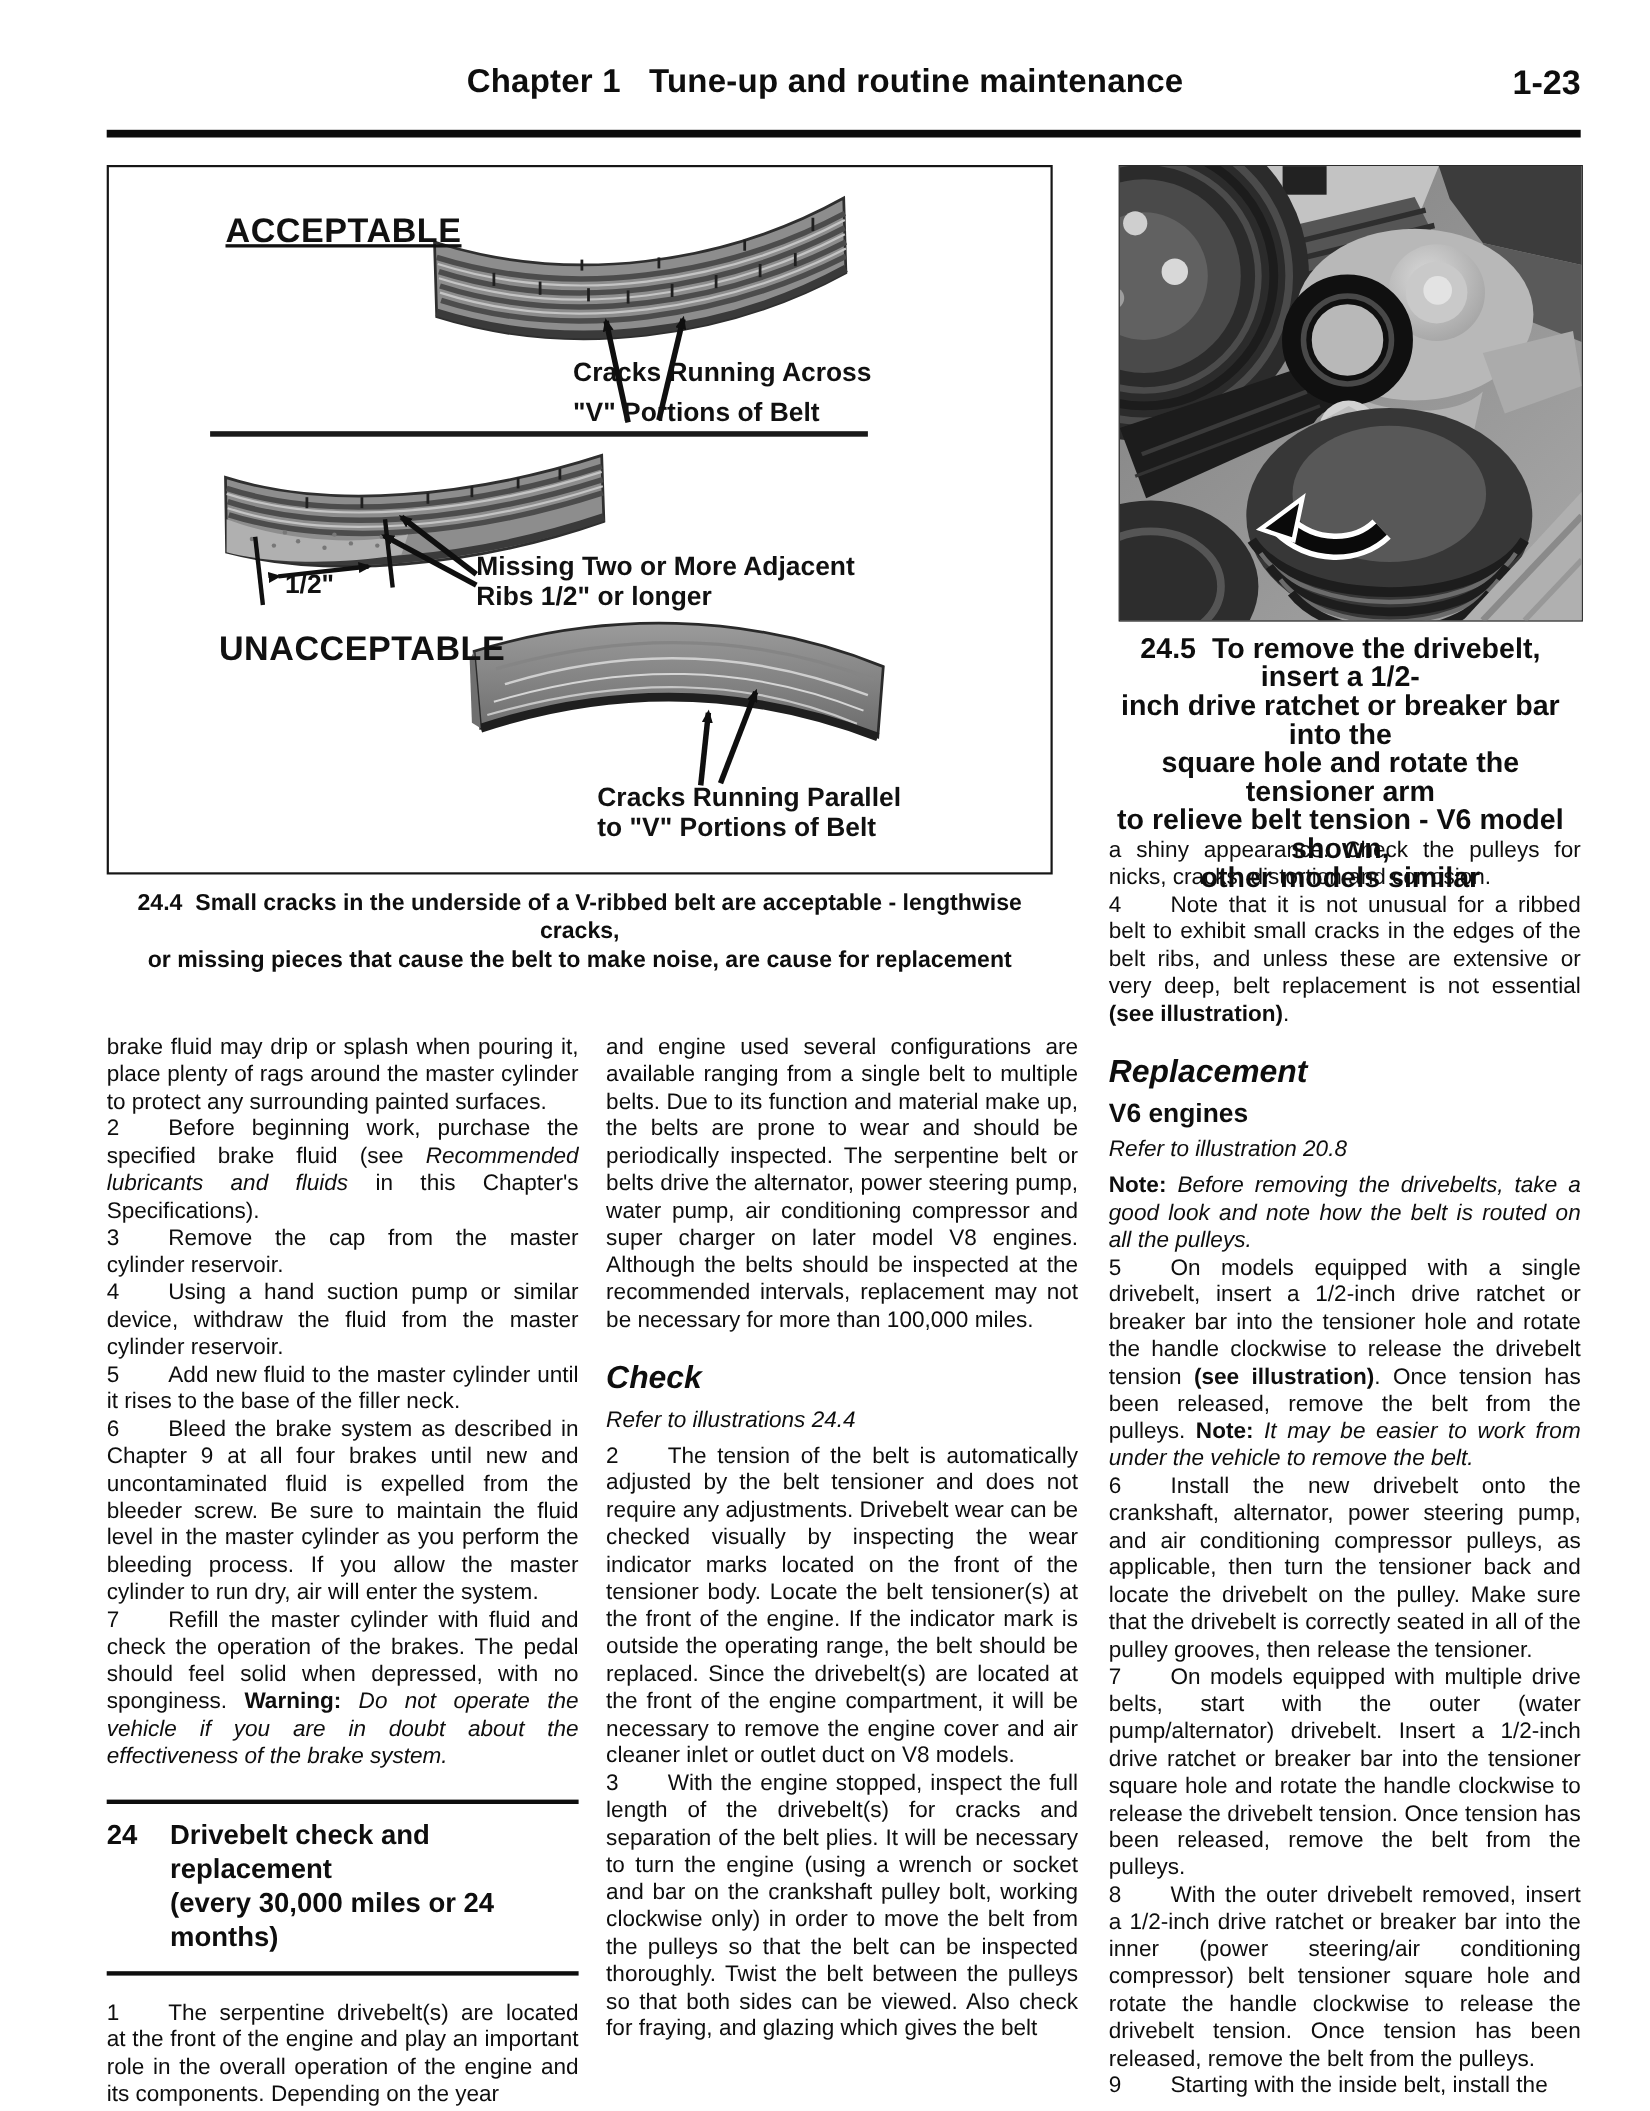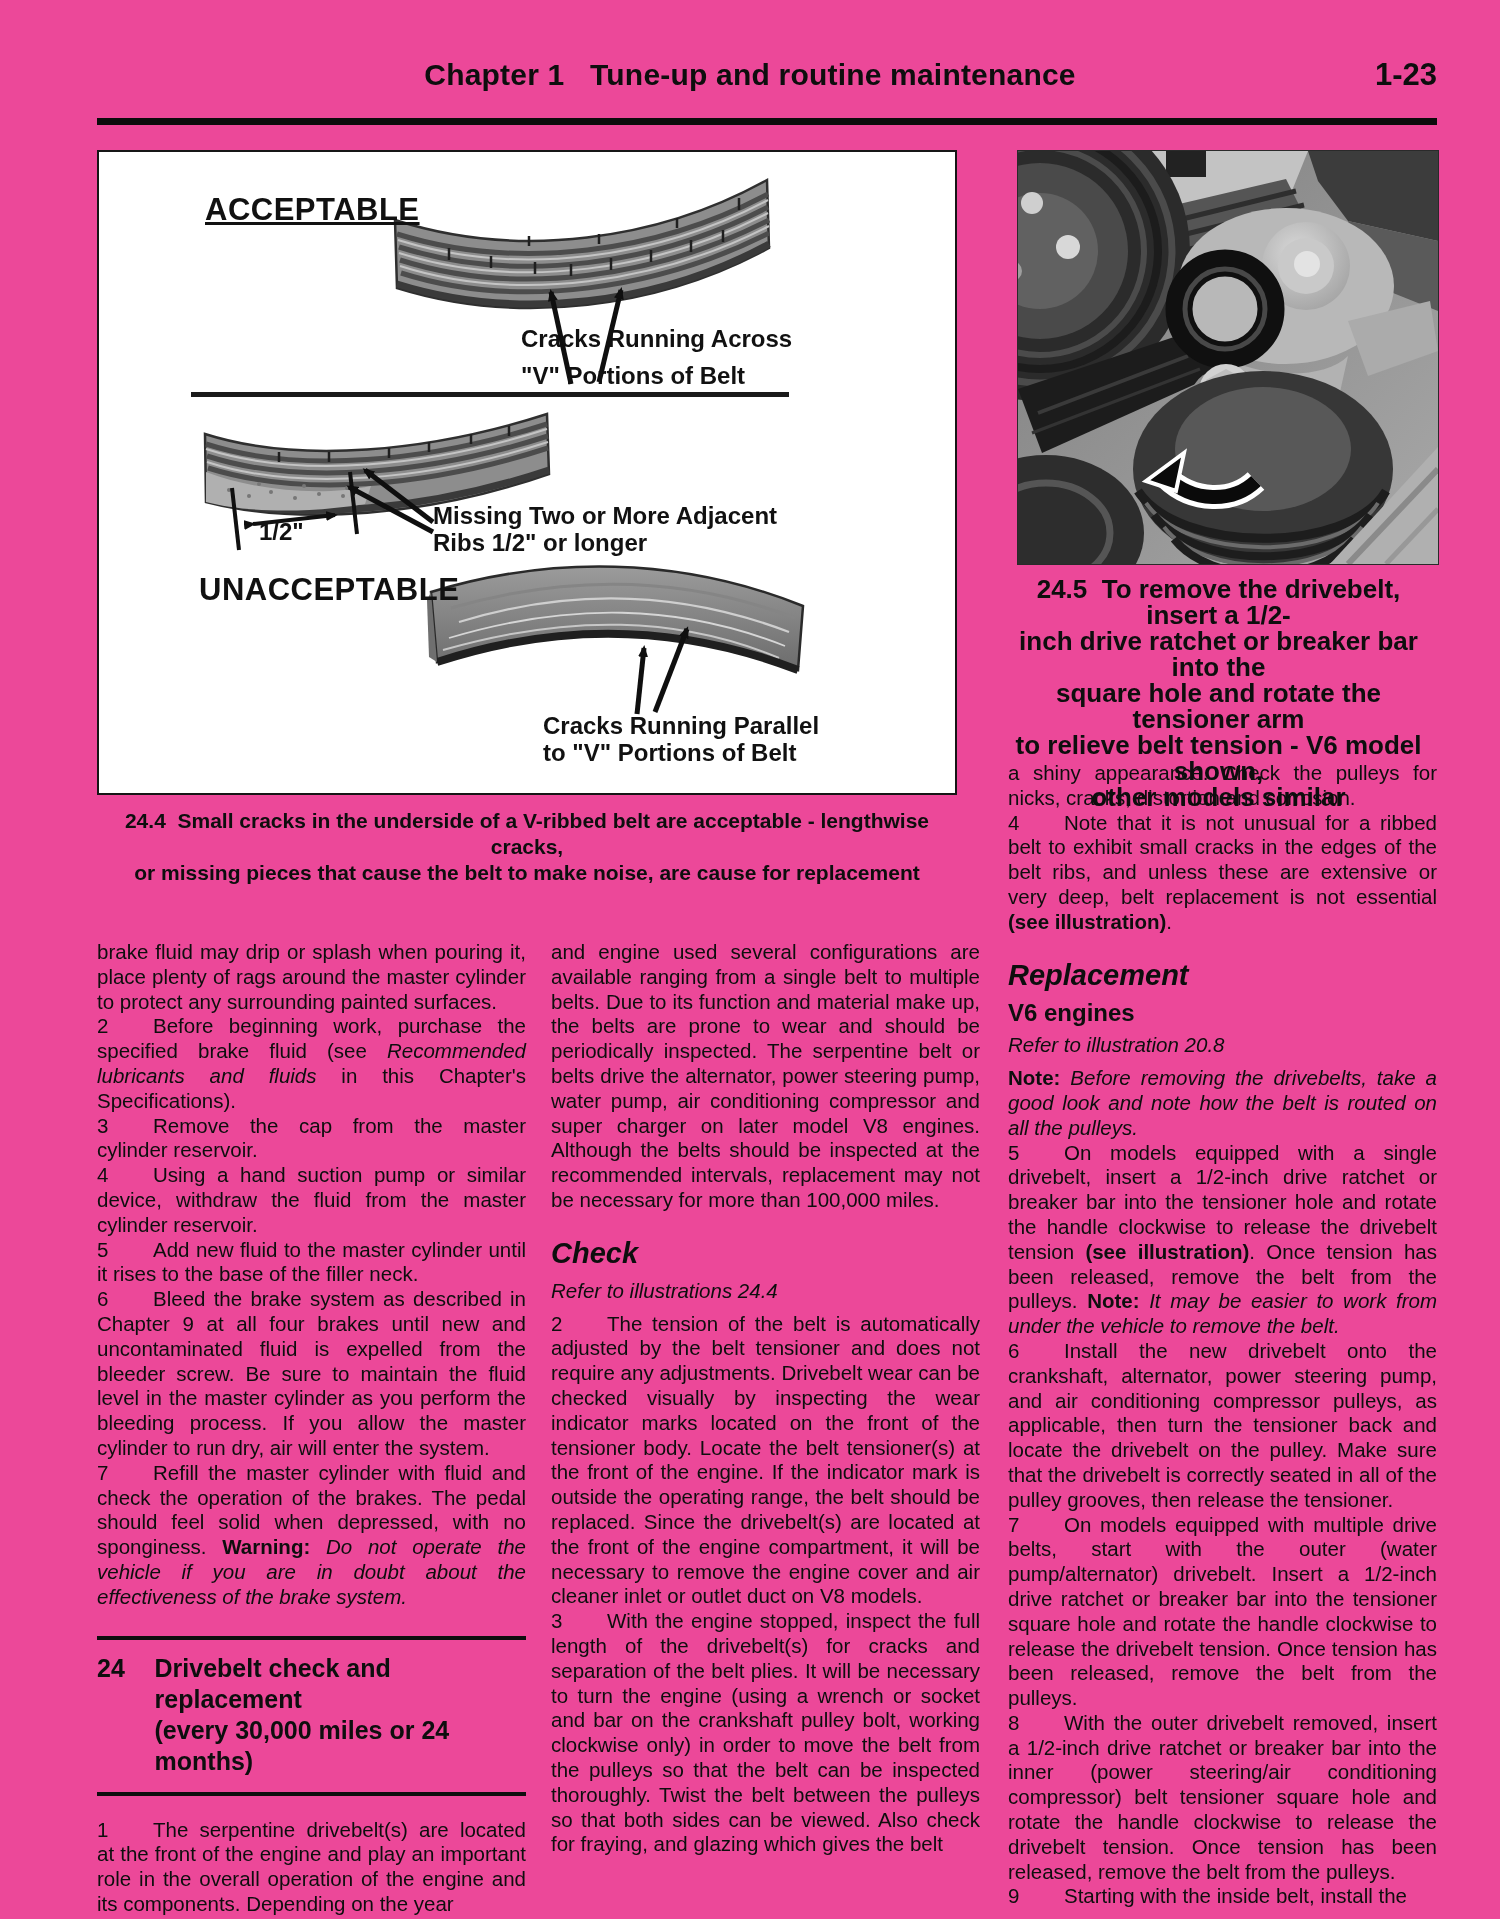--- a/index.html
+++ b/index.html
@@ -1,16 +1,16 @@
 <!DOCTYPE html>
 <html><head>
 <meta charset="utf-8">
 <style>
   html,body{margin:0;padding:0;background:#e8e8e8;}
-  .page{position:relative;width:1500px;height:1919px;background:#ec4899;margin:0 auto;
+  .page{position:relative;width:1500px;height:1919px;background:#ffffff;margin:0 auto;
         font-family:"Liberation Sans","DejaVu Sans",sans-serif;color:#0e0e0e;overflow:hidden;}
 
   
   .hdr-title{position:absolute;top:58px;left:0;width:1500px;text-align:center;
              font-size:30px;font-weight:bold;white-space:pre-wrap;letter-spacing:.2px;}
   .hdr-page{position:absolute;top:57px;right:63px;font-size:31px;font-weight:bold;}
   .hdr-rule{position:absolute;left:97px;top:118px;width:1340px;height:7px;background:#0c0c0c;}
 
   
   .fig244{position:absolute;left:97px;top:150px;width:856px;height:641px;

